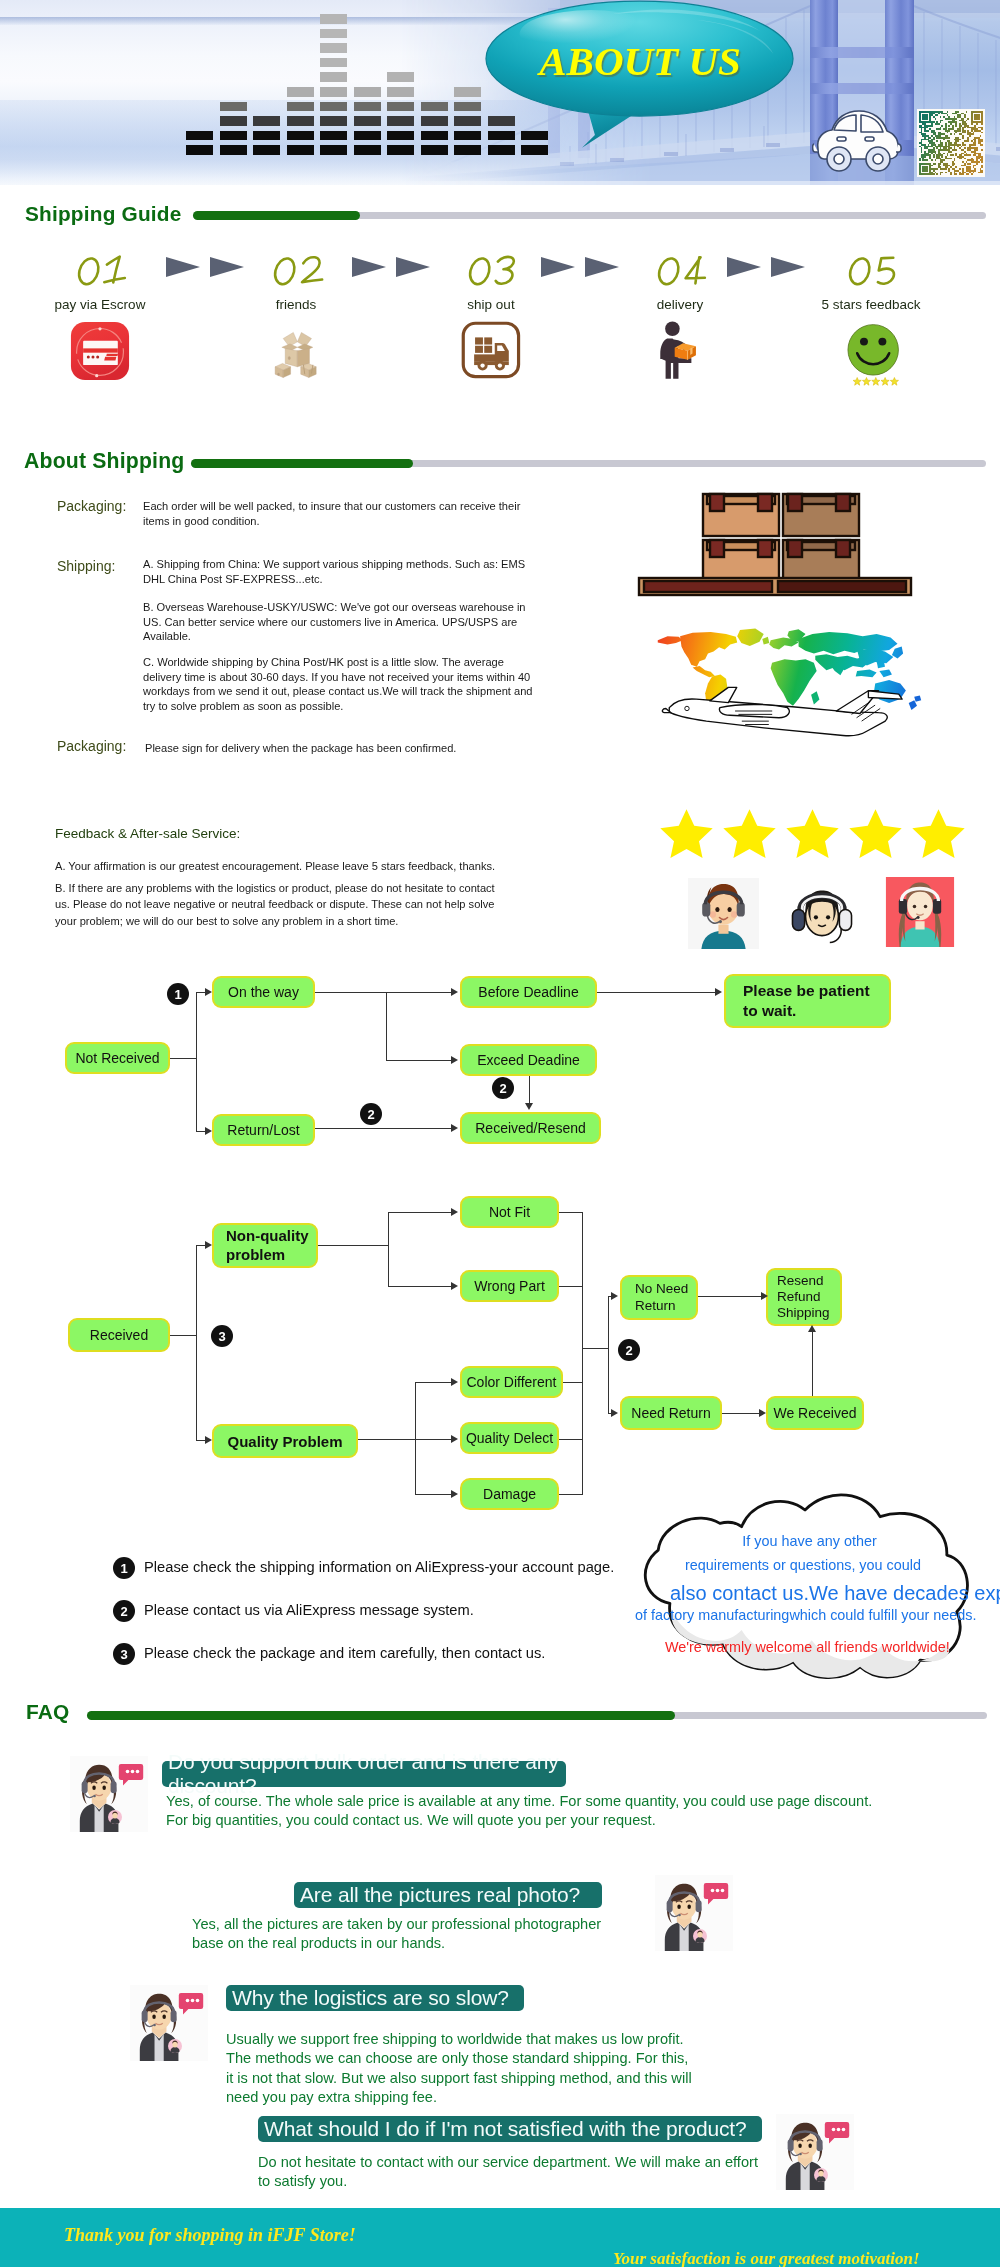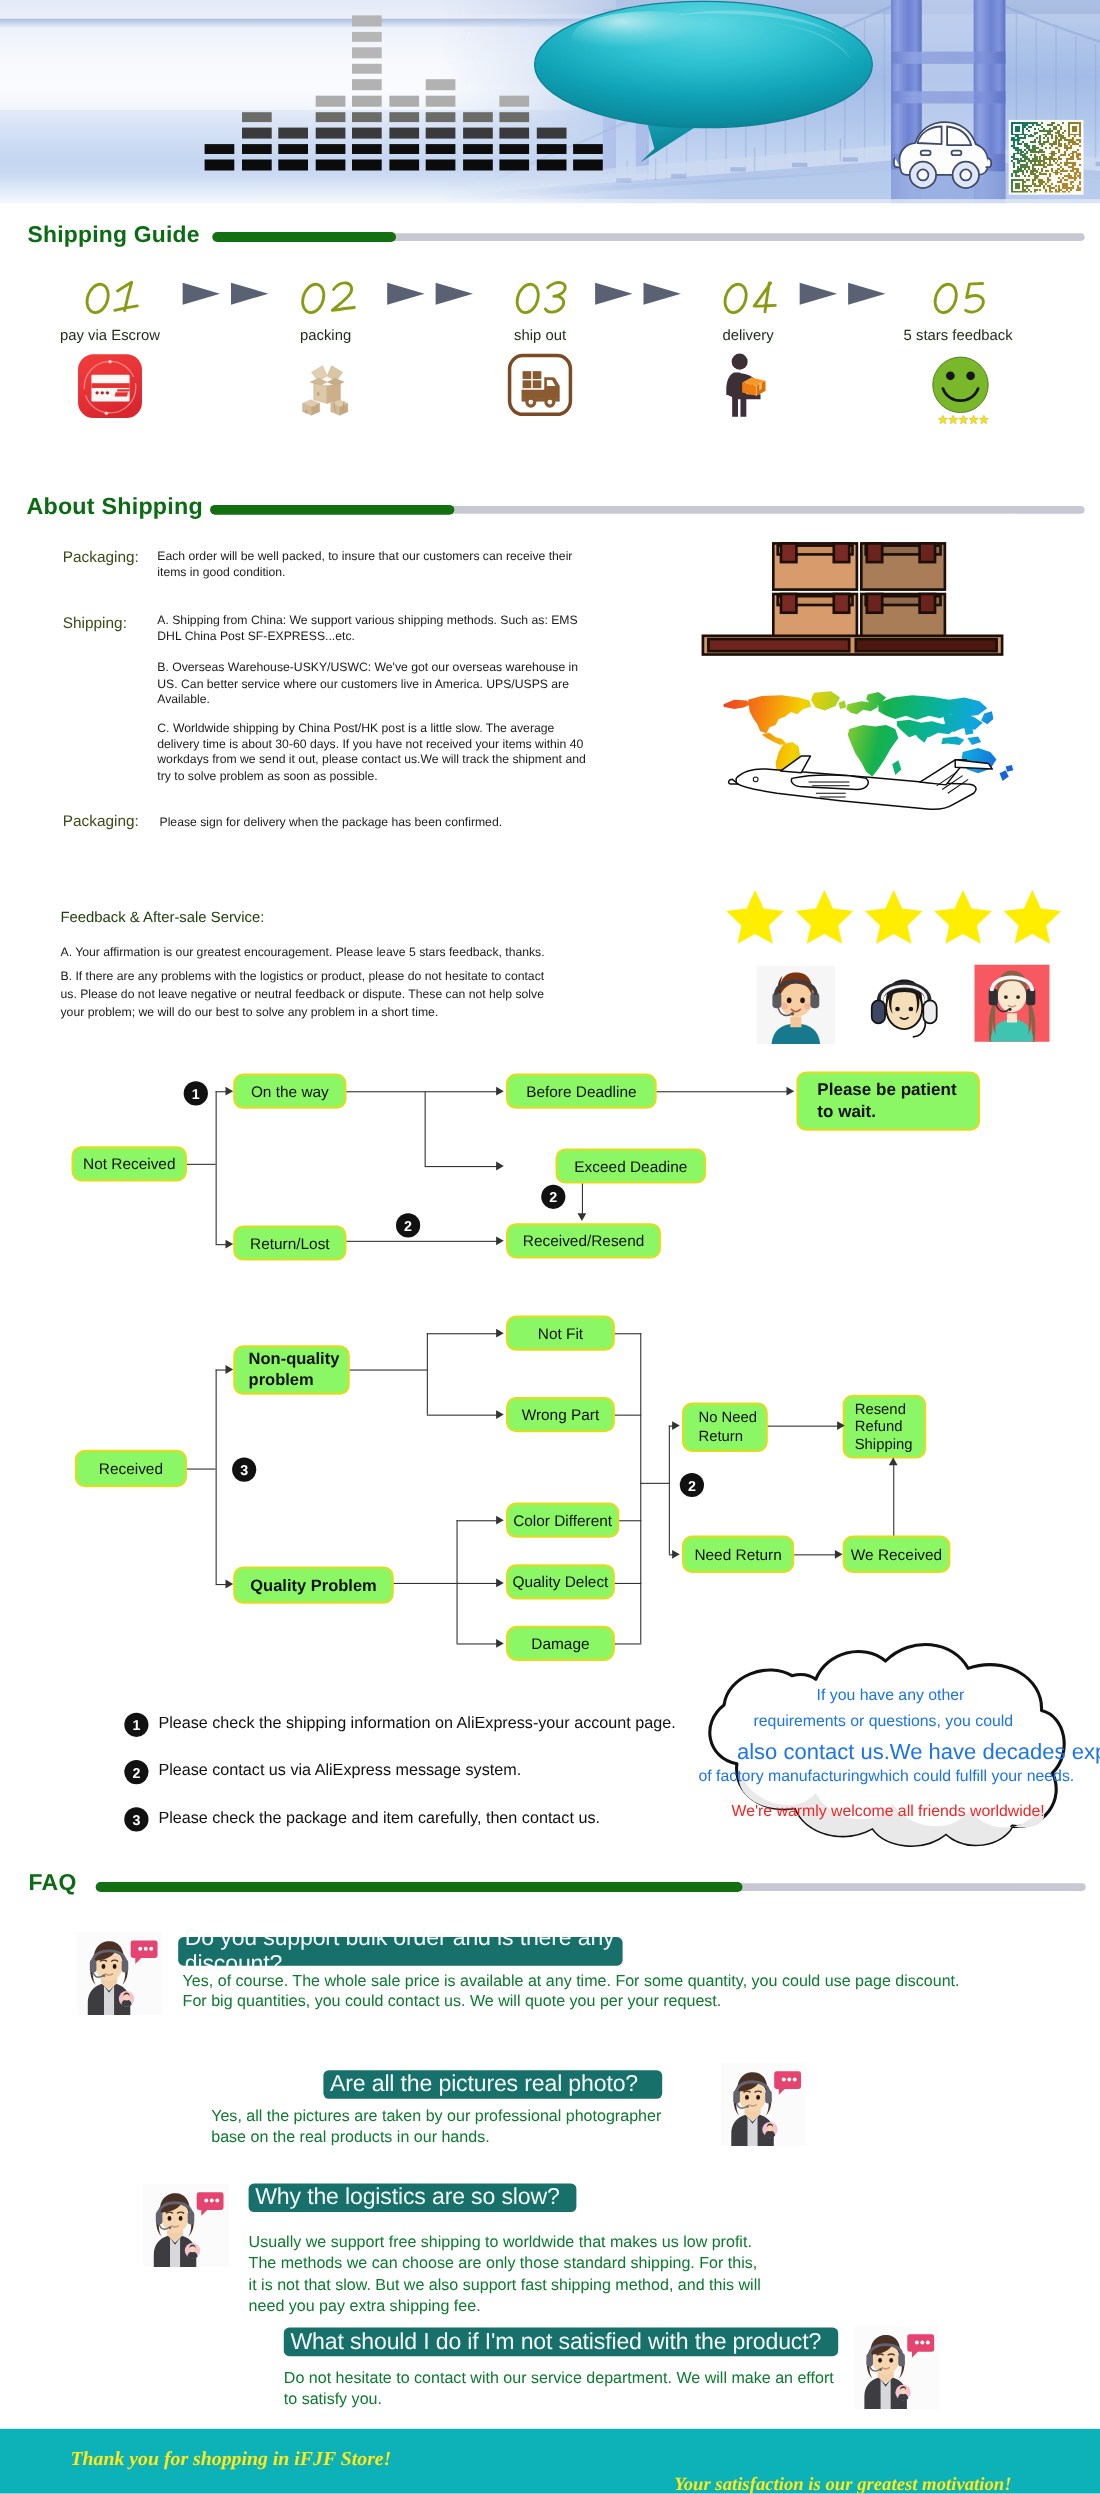--- a/index.html
+++ b/index.html
@@ -275,20 +275,21 @@
           <stop offset="1" stop-color="#ffffff" stop-opacity="0"></stop>
         </radialGradient>
       </defs>
       <path d="M104 110 L 112 138 L 99 151 L 150 118 Z" fill="url(#bgl)"></path>
       <ellipse cx="157" cy="61" rx="155" ry="58" fill="url(#bgm)"></ellipse>
       <ellipse cx="108" cy="36" rx="72" ry="24" fill="url(#bhl)"></ellipse>
       <path d="M130 16 C 180 6 250 12 280 34 C 258 20 190 10 130 16 Z" fill="#ffffff" opacity=".22"></path>
       <path d="M215 22 C 258 26 284 40 292 56 C 276 36 248 26 215 22 Z" fill="#ffffff" opacity=".18"></path>
       <ellipse cx="157" cy="61" rx="155" ry="58" fill="none" stroke="#0d8195" stroke-width="1.2"></ellipse>
     </svg>
+    <div class="bubble-txt">ABOUT US</div>
 
     <svg class="car" viewBox="0 0 92 70">
       <g stroke="#3b4a6b" stroke-width="1.6" fill="#fdfdfd" stroke-linejoin="round">
         <path d="M6 45 C 4 33 12 27 20 26 C 24 14 34 7 47 7 C 61 7 71 15 75 27 C 83 30 87 37 86 46 C 86 52 82 55 77 55 L12 55 C 8 55 6 51 6 45 Z"></path>
         <path d="M22 26 C 25 16 34 11 44 11 L44 27 Z"></path>
         <path d="M49 11 C 60 12 68 18 71 28 L49 28 Z"></path>
         <rect x="25" y="33" width="9" height="4" rx="2"></rect>
         <rect x="53" y="33" width="9" height="4" rx="2"></rect>
         <path d="M2 40 C 0 40 0 48 3 48 L6 48"></path>
         <path d="M86 40 C 90 40 90 48 87 48 L84 48"></path>
@@ -358,21 +359,21 @@
         </g>
       </svg>
       <svg viewBox="0 0 52 42" style="position:absolute;left:260px;top:253px;width:66px;height:36px;overflow:visible">
         <g transform="translate(0,0)">
           <path d="M20.5 6.5 C 14.5 5.2 7.6 12 5.6 20.5 C 3.8 28.5 7.2 35.5 13 36.3 C 19.2 37.1 25.6 30.4 27.2 22 C 28.7 14 25.9 7.6 20.5 6.5 Z" fill="none" stroke="#8a9a12" stroke-width="3" stroke-linecap="round" stroke-linejoin="round"></path>
         </g>
         <g transform="translate(33,0)">
           <path d="M5 12 C 8 7.2 13.5 4.2 18.5 5 C 23.5 5.8 25.6 10.5 23 15.5 C 20 21.5 11 27.5 3.5 34 C 10.5 33 22 31.5 27 31" fill="none" stroke="#8a9a12" stroke-width="3" stroke-linecap="round" stroke-linejoin="round"></path>
         </g>
       </svg>
-      <div class="sg-lbl" style="left:196px;top:297px;width:200px;">packing</div>
+      <div class="sg-lbl" style="left:196px;top:297px;width:200px;">friends</div>
       <svg viewBox="0 0 92 74" style="position:absolute;left:265px;top:324px;width:62px;height:60px">
         <g stroke="#bca384" stroke-width=".5">
           <path d="M27 14 L42 5 L48 19 L36 26 Z" fill="#e2cfb1"></path>
           <path d="M48 19 L54 5 L69 14 L60 26 Z" fill="#dac5a4"></path>
           <path d="M25 27 L37 22 L48 27 L38 32 Z" fill="#d0b894"></path>
           <path d="M48 27 L59 22 L71 27 L60 32 Z" fill="#c6ad85"></path>
           <path d="M30 29 L48 32 L48 56 L30 51 Z" fill="#ddc8a7"></path>
           <path d="M48 32 L66 29 L66 51 L48 56 Z" fill="#cbb089"></path>
           <ellipse cx="36" cy="43" rx="1.7" ry="2.4" fill="#bfa684"></ellipse>
         </g>
@@ -656,21 +657,21 @@
         <path d="M19 38 C 21 47 28 48 32 44" fill="none" stroke="#2e2e33" stroke-width="1.5"></path>
         <circle cx="33" cy="44" r="1.6" fill="#2e2e33"></circle>
       </svg>
     </div>
 
   <div id="flow1">
       <div class="fbox" style="left:65px;top:1042px;width:105px;height:32px;">Not Received</div>
       <div class="fbox" style="left:212px;top:976px;width:103px;height:32px;">On the way</div>
       <div class="fbox" style="left:212px;top:1114px;width:103px;height:32px;">Return/Lost</div>
       <div class="fbox" style="left:460px;top:976px;width:137px;height:32px;">Before Deadline</div>
-      <div class="fbox" style="left:460px;top:1044px;width:137px;height:32px;margin-left:45px;">Exceed Deadine</div>
+      <div class="fbox" style="left:460px;top:1044px;width:137px;height:32px;">Exceed Deadine</div>
       <div class="fbox" style="left:460px;top:1112px;width:141px;height:32px;">Received/Resend</div>
       <div class="fbox l" style="left: 724px; top: 974px; width: 167px; height: 54px; font-size: 15.5px; font-weight: bold; padding-left: 17px; padding-right: 8px; line-height: 1.28;">Please be patient to wait.</div>
       <div class="fline h" style="left:170px;top:1058px;width:26px;"></div>
       <div class="fline v" style="left:196px;top:992px;height:139px;"></div>
       <div class="fline h" style="left:196px;top:992px;width:10px;"></div>
       <div class="ah" style="left:205px;top:988px;"></div>
       <div class="fline h" style="left:196px;top:1131px;width:10px;"></div>
       <div class="ah" style="left:205px;top:1127px;"></div>
       <div class="fline h" style="left:315px;top:992px;width:71px;"></div>
       <div class="fline v" style="left:386px;top:992px;height:68px;"></div>

